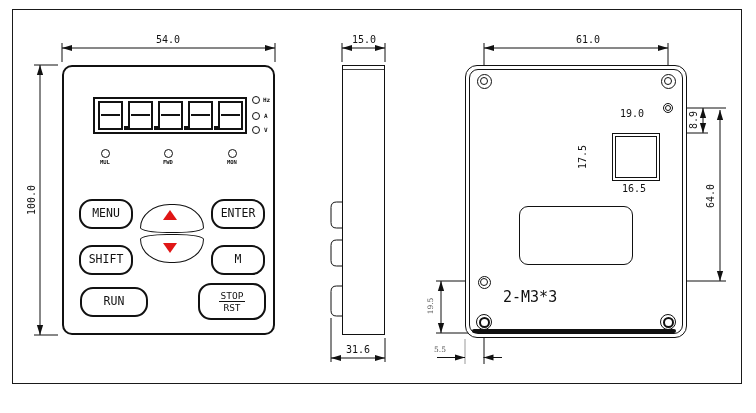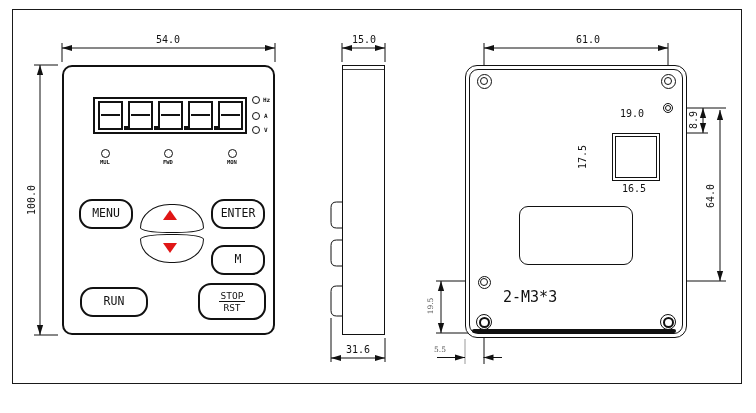--- a/index.html
+++ b/index.html
@@ -168,20 +168,23 @@
   <span class="tinylbl" style="left:163px;top:160px;font-size:5.5px;">FWD</span>
   <div class="abs circ" style="left:228px;top:148.5px;width:9px;height:9px;"></div>
   <span class="tinylbl" style="left:227px;top:160px;font-size:5.5px;">MON</span>
 
   <div class="btn" style="left:79px;top:199px;width:50px;height:26px;">
       <span>MENU</span>
     </div>
   <div class="btn" style="left:211px;top:199px;width:50px;height:26px;">
       <span>ENTER</span>
     </div>
+  <div class="btn" style="left:79px;top:245px;width:50px;height:26px;">
+      <span>SHIFT</span>
+    </div>
   <div class="btn" style="left:211px;top:245px;width:50px;height:26px;">
       <span>M</span>
     </div>
   <div class="btn" style="left:80px;top:287px;width:64px;height:26px;justify-content:center;">
       <span>RUN</span>
     </div>
   <div class="btn stop" style="left:198px;top:283px;width:64px;height:33px;">
     <span class="top">STOP</span>
     <span>RST</span>
   </div>

